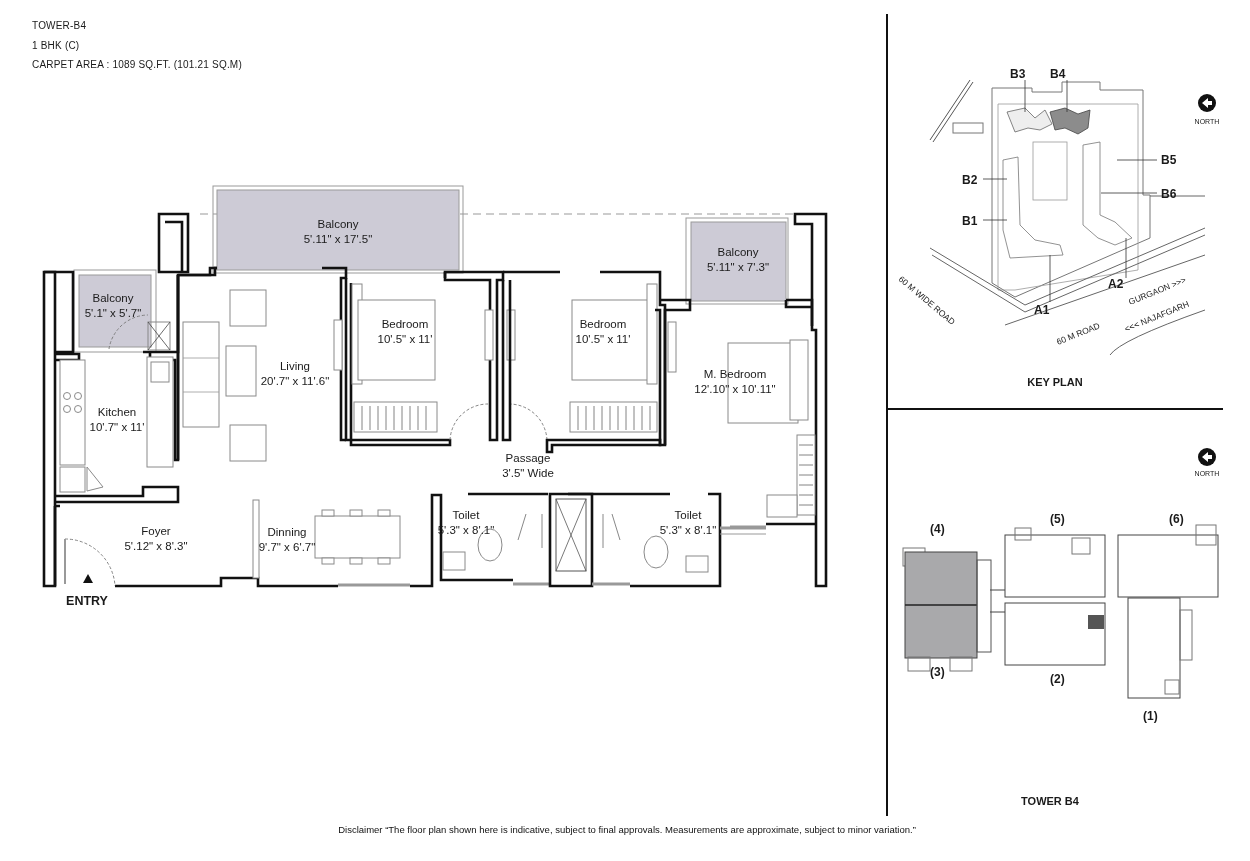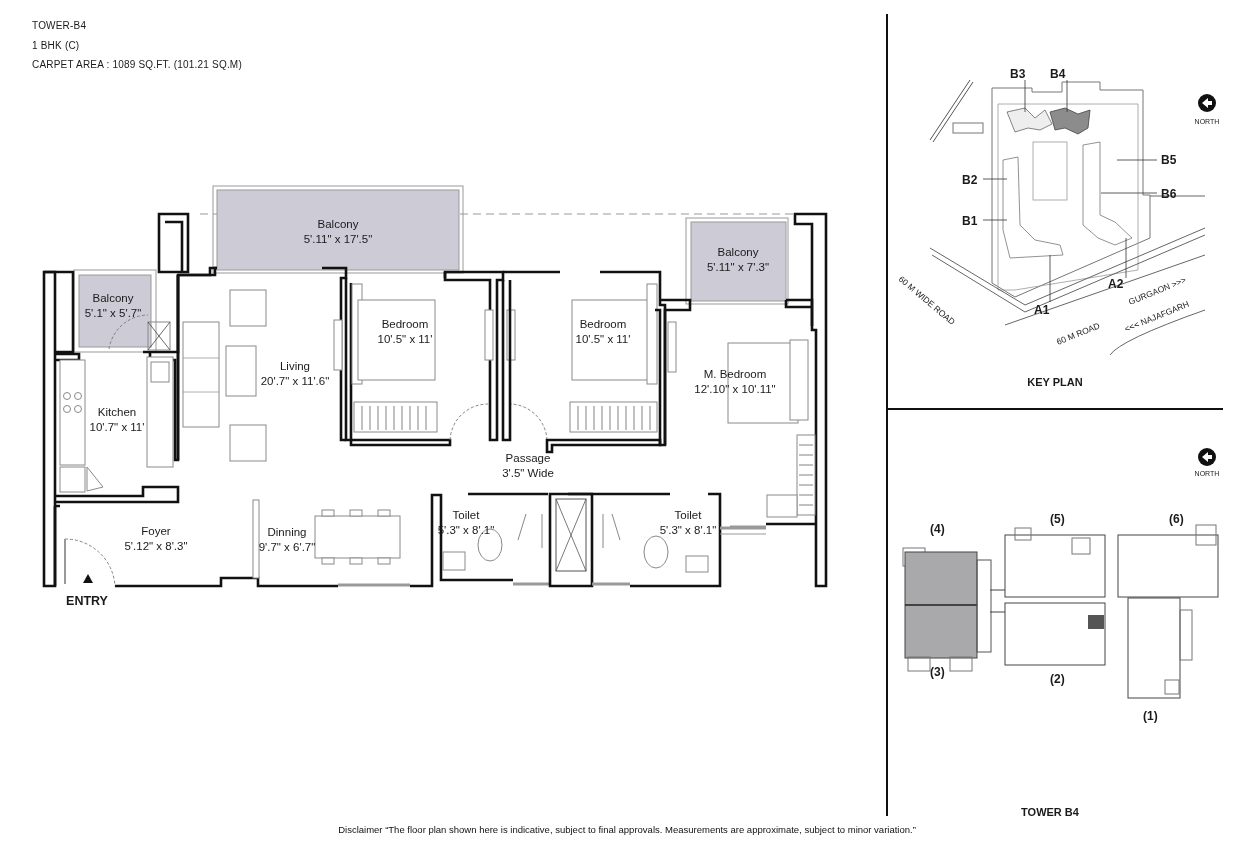--- a/index.html
+++ b/index.html
@@ -291,15 +291,15 @@
     <text class="kp-label" x="930" y="533">(4)</text>
     <text class="kp-label" x="1050" y="523">(5)</text>
     <text class="kp-label" x="1169" y="523">(6)</text>
     <text class="kp-label" x="930" y="676">(3)</text>
     <text class="kp-label" x="1050" y="683">(2)</text>
     <text class="kp-label" x="1143" y="720">(1)</text>
   </g>
 </svg>
 
 <div class="section-title" style="left:1000px; top:376px; width:110px;">KEY PLAN</div>
-<div class="section-title" style="left:990px; top:795px; width:120px;margin-top:11px;">TOWER B4</div>
+<div class="section-title" style="left:990px; top:795px; width:120px;">TOWER B4</div>
 
 <div class="disclaimer">Disclaimer “The floor plan shown here is indicative, subject to final approvals. Measurements are approximate, subject to minor variation.”</div>
 
 </body></html>

